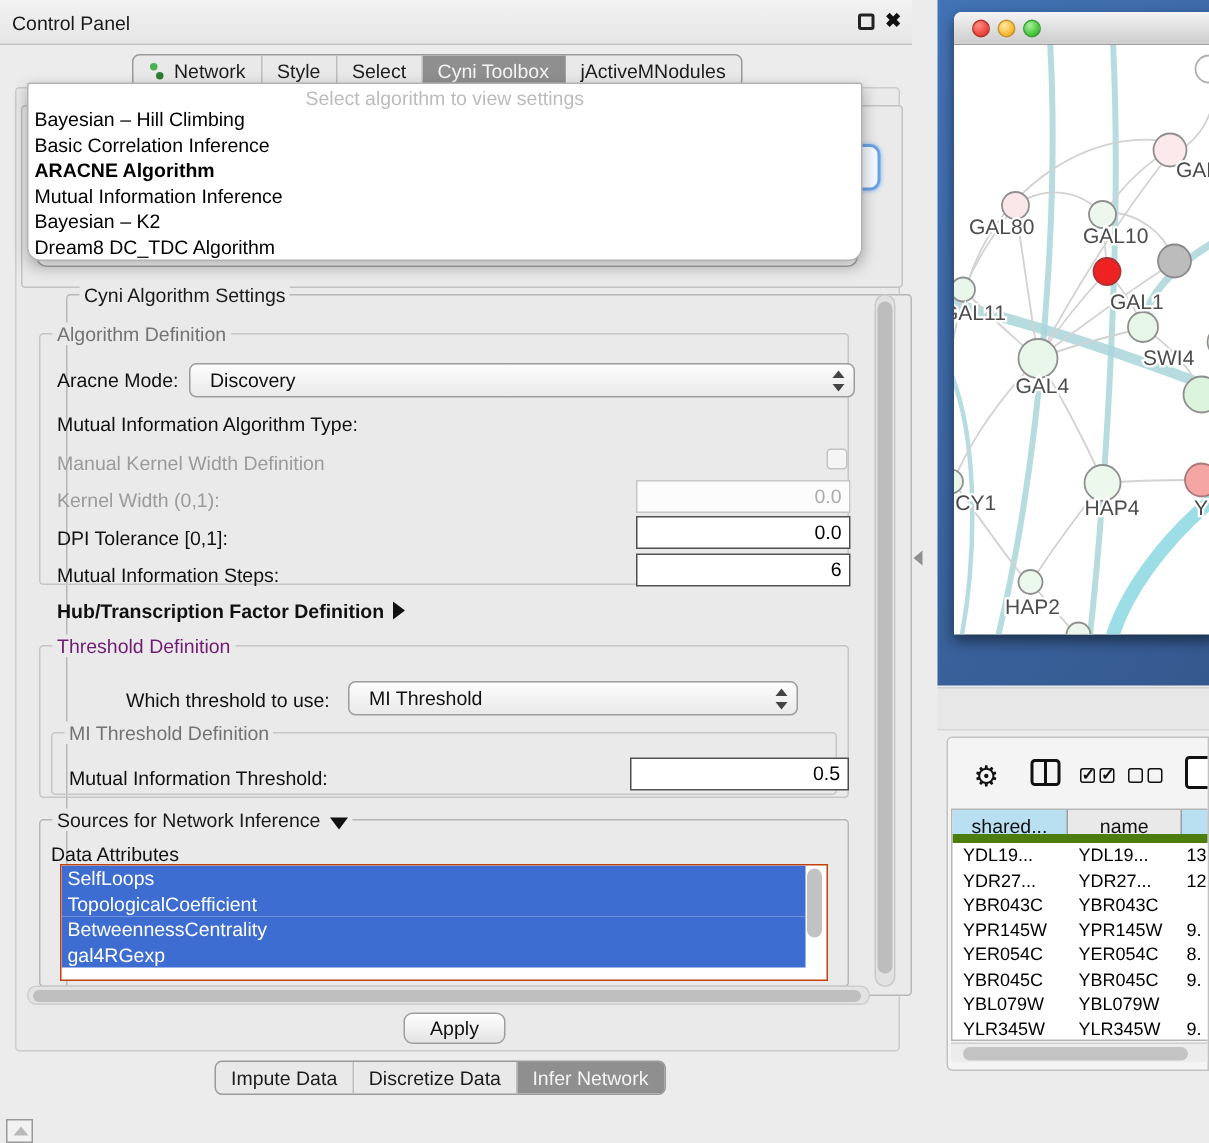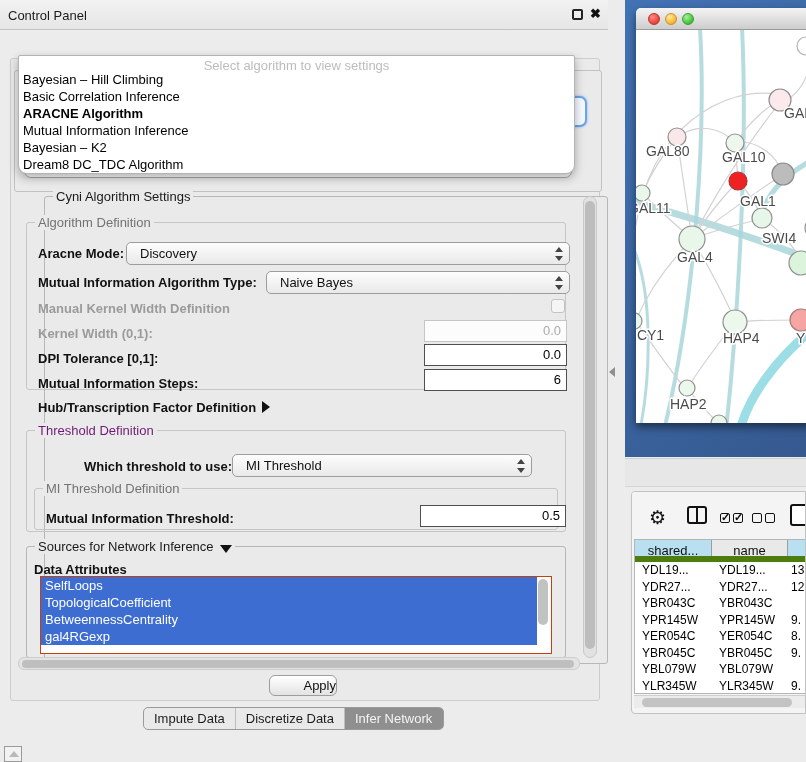--- a/index.html
+++ b/index.html
@@ -36,21 +36,21 @@
   #algo-popup { left:18px; top:55px; width:557px; height:119px; background:#ffffff; border:1px solid #b3b3b3; border-radius:2px 2px 9px 9px; box-shadow:0 4px 10px rgba(0,0,0,0.30); z-index:30; overflow:hidden; }
   #algo-placeholder { text-align:center; color:#bcbcbc; font-size:13px; padding-top:2px; height:15px; }
   .popup-item { font-size:13px; color:#000; padding:0 4px; height:17px; line-height:17px; white-space:nowrap; }
   .popup-item.selected { font-weight:bold; }
 
   
   .fieldset { position:absolute; border:1px solid #b7b7b7; border-radius:3px; }
   .legend { position:absolute; top:-8px; left:8px; background:#eaeaea; padding:0 3px; font-size:13px; white-space:nowrap; }
   .legend.blue { color:#737373; }
   .legend.green { color:#701a75; }
-  .lbl { position:absolute; font-size:13px; font-weight:bold; color:#111; white-space:nowrap; }
+  .lbl { position:absolute; font-size:13px; font-weight:normal; color:#111; white-space:nowrap; }
   .lbl.disabled { color:#9b9b9b; }
   .combo { position:absolute; height:23px; background:linear-gradient(#fdfdfd,#e9e9e9); border:1px solid #9d9d9d; border-radius:5px; font-size:13px; line-height:21px; padding-left:13px; color:#111; }
   .combo .arrows { position:absolute; right:7px; top:4px; width:8px; height:14px; }
   .combo .arrows:before { content:""; position:absolute; left:1px; top:0; border-left:4px solid transparent; border-right:4px solid transparent; border-bottom:5px solid #444; }
   .combo .arrows:after { content:""; position:absolute; left:1px; bottom:0; border-left:4px solid transparent; border-right:4px solid transparent; border-top:5px solid #444; }
   .num-field { position:absolute; height:22px; background:#fff; border:1px solid #4f4f4f; font-size:13px; line-height:20px; text-align:right; padding-right:5px; color:#000; }
   .num-field.disabled { border:1px solid #c6c6c6; color:#ababab; background:#fcfcfc; }
   .checkbox { position:absolute; width:14px; height:14px; border:1px solid #c3c3c3; border-radius:3px; background:#f5f5f5; }
 
   .tri-right { display:inline-block; width:0; height:0; border-top:6px solid transparent; border-bottom:6px solid transparent; border-left:8px solid #111; margin-left:6px; vertical-align:-1px; }
@@ -58,21 +58,21 @@
 
   #attr-list { position:absolute; left:40px; top:576px; width:512px; height:78px; background:#fff; border:1px solid #c2410c; overflow:hidden; }
   .attr-item { background:#3d6dd0; color:#fff; font-size:13px; height:17px; line-height:17px; padding-left:4px; width:496px; }
   #attr-vscroll { position:absolute; right:3px; top:2px; width:10px; height:46px; background:#c2c2c2; border-radius:5px; }
 
   .vscroll-track { position:absolute; left:583px; top:196px; width:14px; height:462px; background:#e2e2e2; border:1px solid #c9c9c9; border-radius:7px; }
   .vscroll-thumb { position:absolute; left:1px; top:4px; width:10px; height:448px; background:#bdbdbd; border-radius:6px; }
   .hscroll-track { left:18px; top:657px; width:562px; height:13px; background:#e3e3e3; border:1px solid #cdcdcd; border-radius:6px; }
   .hscroll-thumb { position:absolute; left:3px; top:2px; width:552px; height:8px; background:#bfbfbf; border-radius:4px; }
 
-  #apply-btn { left:269px; top:675px; width:68px; height:21px; background:linear-gradient(#ffffff,#e3e3e3); border:1px solid #9d9d9d; border-radius:6px; font-size:13px; text-align:right; line-height:19px; color:#111; }
+  #apply-btn { left:269px; top:675px; width:68px; height:21px; background:linear-gradient(#ffffff,#e3e3e3); border:1px solid #9d9d9d; border-radius:6px; font-size:13px; text-align:center; line-height:19px; color:#111; }
 
   #mini-dock { left:4px; top:746px; width:18px; height:16px; border:1px solid #9a9a9a; background:#f2f2f2; }
   #mini-dock:before { content:""; position:absolute; left:4px; top:4px; border-left:5px solid transparent; border-right:5px solid transparent; border-bottom:6px solid #b9b9b9; }
   #divider-handle { left:609px; top:367px; width:0; height:0; border-top:5px solid transparent; border-bottom:5px solid transparent; border-right:6px solid #8f8f8f; }
 
   
   #net-area { left:625px; top:0; width:181px; height:457px; background:linear-gradient(135deg,#4273b5,#35598f); }
   #net-window { left:636px; top:8px; width:175px; height:415px; background:#fff; border-radius:5px 5px 0 0; box-shadow:0 4px 9px rgba(0,0,0,0.5); overflow:hidden; }
   #net-titlebar { position:absolute; left:0; top:0; width:100%; height:22px; background:linear-gradient(#f4f4f4,#cdcdcd); border-bottom:1px solid #9b9b9b; border-radius:5px 5px 0 0; }
   .tl { position:absolute; top:5px; width:12px; height:12px; border-radius:50%; }
@@ -113,44 +113,58 @@
 </head>
 <body>
 
 <div class="abs" id="control-panel">
   <div class="abs" id="cp-titlebar">
     <div class="abs" id="cp-title">Control Panel</div>
     <div class="abs float-icon"></div>
     <div class="abs close-icon">✖</div>
   </div>
 
+  <div class="abs segmented" id="top-tabs">
+      <div class="seg-tab">
+        <span class="net-icon"></span>
+        <span>Network</span>
+      </div>
+      <div class="seg-tab">
+        <span>Style</span>
+      </div>
+      <div class="seg-tab">
+        <span>Select</span>
+      </div>
+      <div class="seg-tab selected">
+        <span>Cyni Toolbox</span>
+      </div>
+      <div class="seg-tab">
+        <span>jActiveMNodules</span>
+      </div>
+    </div>
 
   <div class="abs" id="cp-body"></div>
 
   <div class="abs" id="inference-fieldset"></div>
   <div class="abs" id="focus-stepper"></div>
   <div class="abs" id="bg-combo">gal-filtered sir default node</div>
 
   <div class="abs fieldset" style="left:16px; top:196px; width:564px; height:468px; background:#eaeaea;margin-left:28px;">
     <span class="legend">Cyni Algorithm Settings</span>
   </div>
 
   <div class="abs fieldset" style="left:26px; top:222px; width:540px; height:168px; border-color:#c6c6c6;">
     <span class="legend blue">Algorithm Definition</span>
   </div>
   <div class="lbl" style="left:38px; top:246px;">Aracne Mode:</div>
   <div class="combo" style="left:126px; top:242px; width:444px;">
     <span>Discovery</span>
     <span class="arrows"></span>
   </div>
   <div class="lbl" style="left:38px; top:275px;">Mutual Information Algorithm Type:</div>
-  <div class="combo" style="left:266px; top:271px; width:304px;">
-    <span>Naive Bayes</span>
-    <span class="arrows"></span>
-  </div>
   <div class="lbl disabled" style="left:38px; top:301px;">Manual Kernel Width Definition</div>
   <div class="checkbox" style="left:551px; top:299px;"></div>
   <div class="lbl disabled" style="left:38px; top:326px;">Kernel Width (0,1):</div>
   <div class="num-field disabled" style="left:424px; top:320px; width:143px;">0.0</div>
   <div class="lbl" style="left:38px; top:351px;">DPI Tolerance [0,1]:</div>
   <div class="num-field" style="left:424px; top:344px; width:143px;">0.0</div>
   <div class="lbl" style="left:38px; top:376px;">Mutual Information Steps:</div>
   <div class="num-field" style="left:424px; top:369px; width:143px;">6</div>
 
   <div class="lbl" style="left:38px; top:400px; font-weight:bold;">

